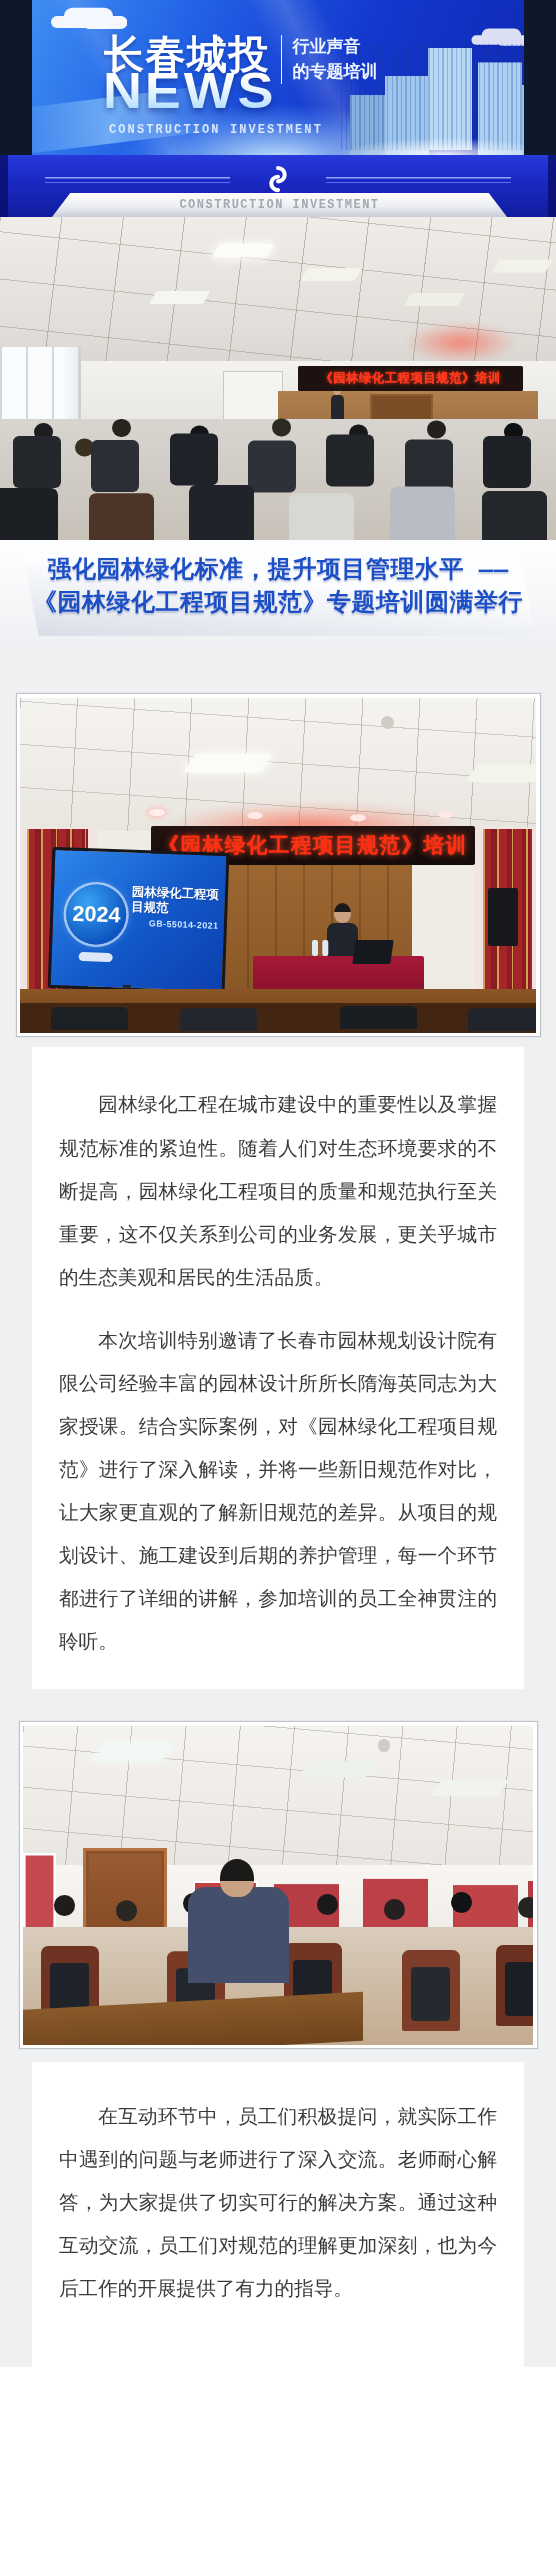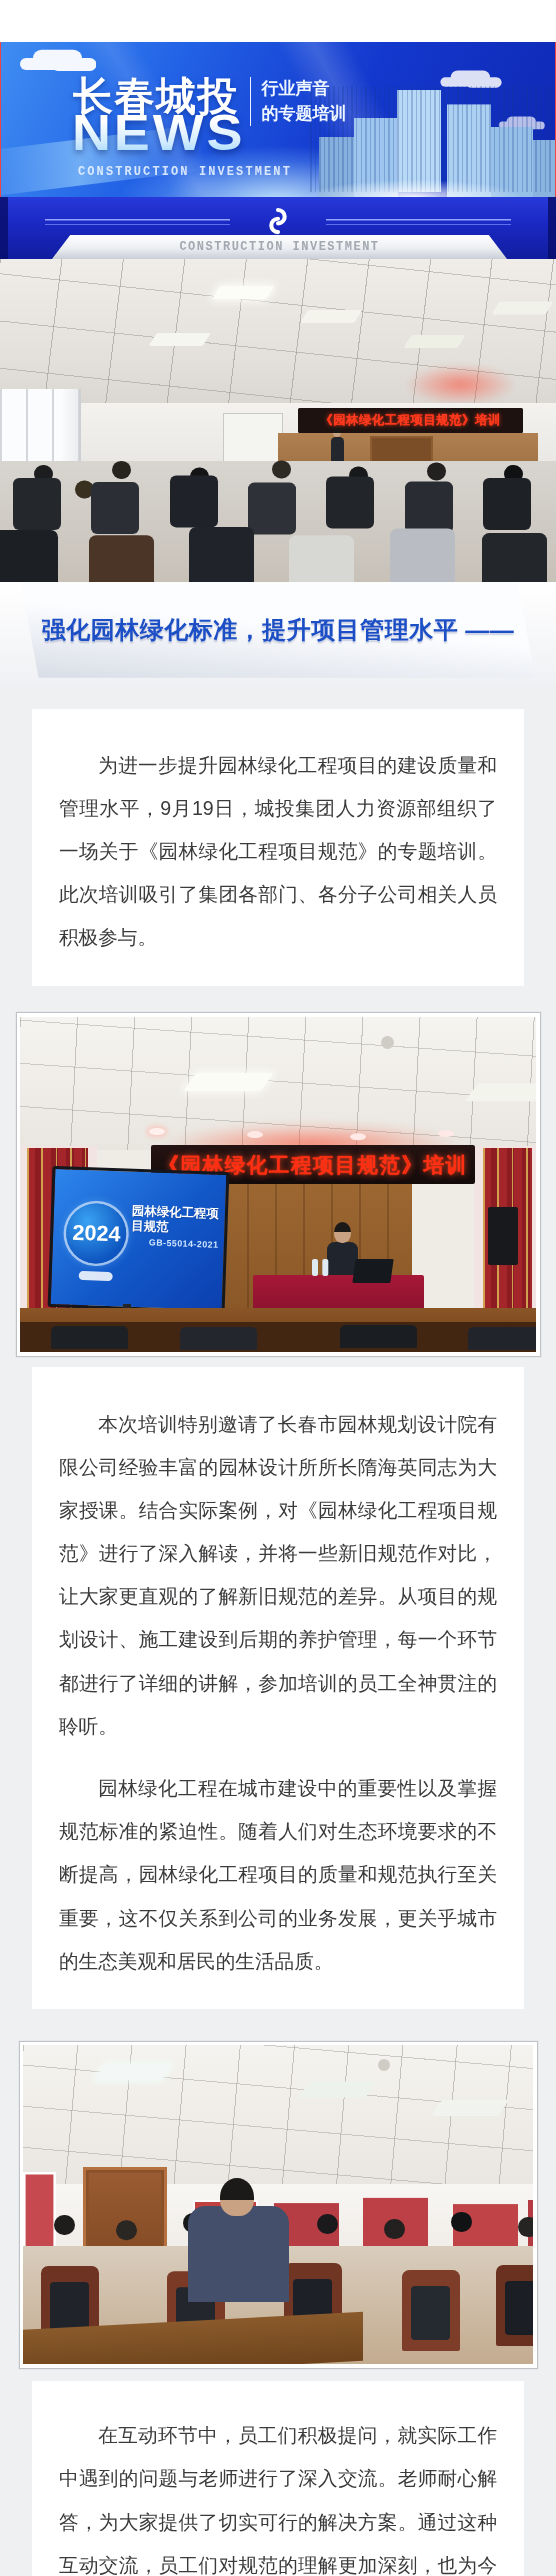--- a/index.html
+++ b/index.html
@@ -1,20 +1,20 @@
 <!DOCTYPE html>
 <html style="font-size:8.2px"><head>
 <meta charset="utf-8">
 <style>
   html,body{margin:0;padding:0;background:#ffffff;}
   body{font-family:"Liberation Sans","DejaVu Sans",sans-serif;}
   .page{width:556px;margin:0 auto;background:#ffffff;position:relative;}
 
   
-  .header-wrap{padding:0 1px;background:#ef4444;margin-top:42px;}
+  .header-wrap{padding:0 32px;background:#0f172a;}
   .header-banner{position:relative;height:155px;overflow:hidden;
     background:
       radial-gradient(216px 77px at 50% 104%, rgba(205,240,255,.95), rgba(120,185,255,.30) 55%, transparent 75%),
       linear-gradient(115deg,#3f8df2 0%,#2262e6 30%,#1438cd 62%,#0e27b2 100%);}
   .beam{position:absolute;top:-31px;right:31px;width:330px;height:237px;
     background:linear-gradient(62deg,transparent 42%,rgba(255,255,255,.16) 50%,transparent 58%);}
   .beam.b2{right:222px;top:-20.6px;background:linear-gradient(58deg,transparent 44%,rgba(255,255,255,.10) 50%,transparent 56%);}
   .streak{position:absolute;left:-20.6px;bottom:13.4px;width:222px;height:46px;
     background:linear-gradient(100deg,rgba(180,230,255,.0),rgba(170,225,255,.55) 45%,rgba(120,200,255,0));transform:rotate(-7deg);filter:blur(0.5px);}
   .cloud{position:absolute;width:44px;height:12.4px;border-radius:10.3px;background:#fff;opacity:.95;
@@ -93,21 +93,21 @@
   .p1-chairs{position:absolute;bottom:52px;left:13.4px;width:48px;height:52px;border-radius:6.2px;background:#24272c;
     box-shadow:78px 4.1px 0 #2b2f35,157px -2.6px 0 #1f2228,235px 4.6px 0 #2e3238,313px -1.5px 0 #22252a,392px 3.6px 0 #292c32,470px 0 0 #1e2126;}
   .p1-chairs2{position:absolute;bottom:-17.5px;left:-7.2px;width:65px;height:70px;border-radius:7.2px;background:#1c1f24;
     box-shadow:96px 5.2px 0 #4a3526,196px -3.1px 0 #202329,296px 5.2px 0 #d7d7d3,397px -1.5px 0 #b9bdc3,489px 3.1px 0 #23262b;}
 
   
   .title-section{position:relative;height:102px;background:linear-gradient(180deg,#ffffff 0%,#f0f1f4 100%);}
   .title-panel{position:absolute;left:20.6px;right:20.6px;top:0;bottom:6.2px;
     background:linear-gradient(185deg,#fcfdff 45%,#d8dde6 100%);
     clip-path:polygon(0 0,96.5% 0,100% 100%,3.5% 100%);
-    display:flex;flex-direction:column;align-items:center;justify-content:center;gap:3px;}
+    display:flex;flex-direction:column;align-items:center;justify-content:center;gap:3px;font-family:Liberation Mono, monospace;}
   .title-line{font-size:24px;font-weight:800;color:#1c4fc5;line-height:1.25;letter-spacing:0.5px;
     text-shadow:0 1.5px 1.5px rgba(18,40,120,.22);}
 
   
   .article-bg{background:#eff0f2;padding-top:25px;}
   .text-card{background:#ffffff;margin:0 32px;padding:35px 27px 27px;}
   .text-card p{margin:0 0 19.6px;font-size:19.6px;line-height:2.2;color:#3b3b3d;
     text-align:justify;text-indent:2em;}
   .text-card p:last-child{margin-bottom:0;}
   .text-card.c2{margin-top:10.3px;padding:36px 27px 26px;}
@@ -258,28 +258,26 @@
     <div class="p1-speaker"></div>
     <div class="p1-floor"></div>
     <div class="p1-heads"></div>
     <div class="p1-chairs"></div>
     <div class="p1-chairs2"></div>
   </div>
 
   <div class="title-section">
     <div class="title-panel">
       <div class="title-line">强化园林绿化标准，提升项目管理水平 ——</div>
+      <div class="title-line">《园林绿化工程项目规范》专题培训圆满举行</div>
     </div>
   </div>
 
   <div class="article-bg">
 
-    <div class="text-card c1">
-      <p>为进一步提升园林绿化工程项目的建设质量和管理水平，9月19日，城投集团人力资源部组织了一场关于《园林绿化工程项目规范》的专题培训。此次培训吸引了集团各部门、各分子公司相关人员积极参与。</p>
-    </div>
 
     <div class="photo-card pc2">
       <div class="photo2">
         <div class="p2-ceiling"></div>
         <div class="p2-light"></div>
         <div class="p2-dome"></div>
         <div class="p2-redglow"></div>
         <div class="p2-downlight"></div>
         <div class="p2-sidewall-l"></div>
         <div class="p2-sidewall-r"></div>
@@ -302,22 +300,22 @@
         <div class="p2-laptop"></div>
         <div class="p2-bottle"></div>
         <div class="p2-speakerbox"></div>
         <div class="p2-floor"></div>
         <div class="p2-frontrow"></div>
         <div class="p2-frontchairs"></div>
       </div>
     </div>
 
     <div class="text-card c2">
+      <p>园林绿化工程在城市建设中的重要性以及掌握规范标准的紧迫性。随着人们对生态环境要求的不断提高，园林绿化工程项目的质量和规范执行至关重要，这不仅关系到公司的业务发展，更关乎城市的生态美观和居民的生活品质。</p>
       <p>本次培训特别邀请了长春市园林规划设计院有限公司经验丰富的园林设计所所长隋海英同志为大家授课。结合实际案例，对《园林绿化工程项目规范》进行了深入解读，并将一些新旧规范作对比，让大家更直观的了解新旧规范的差异。从项目的规划设计、施工建设到后期的养护管理，每一个环节都进行了详细的讲解，参加培训的员工全神贯注的聆听。</p>
-      <p>园林绿化工程在城市建设中的重要性以及掌握规范标准的紧迫性。随着人们对生态环境要求的不断提高，园林绿化工程项目的质量和规范执行至关重要，这不仅关系到公司的业务发展，更关乎城市的生态美观和居民的生活品质。</p>
     </div>
 
     <div class="photo-card pc3">
       <div class="photo3">
         <div class="p3-ceiling"></div>
         <div class="p3-light"></div>
         <div class="p3-dome"></div>
         <div class="p3-wall"></div>
         <div class="p3-door"></div>
         <div class="p3-poster-edge"></div>

